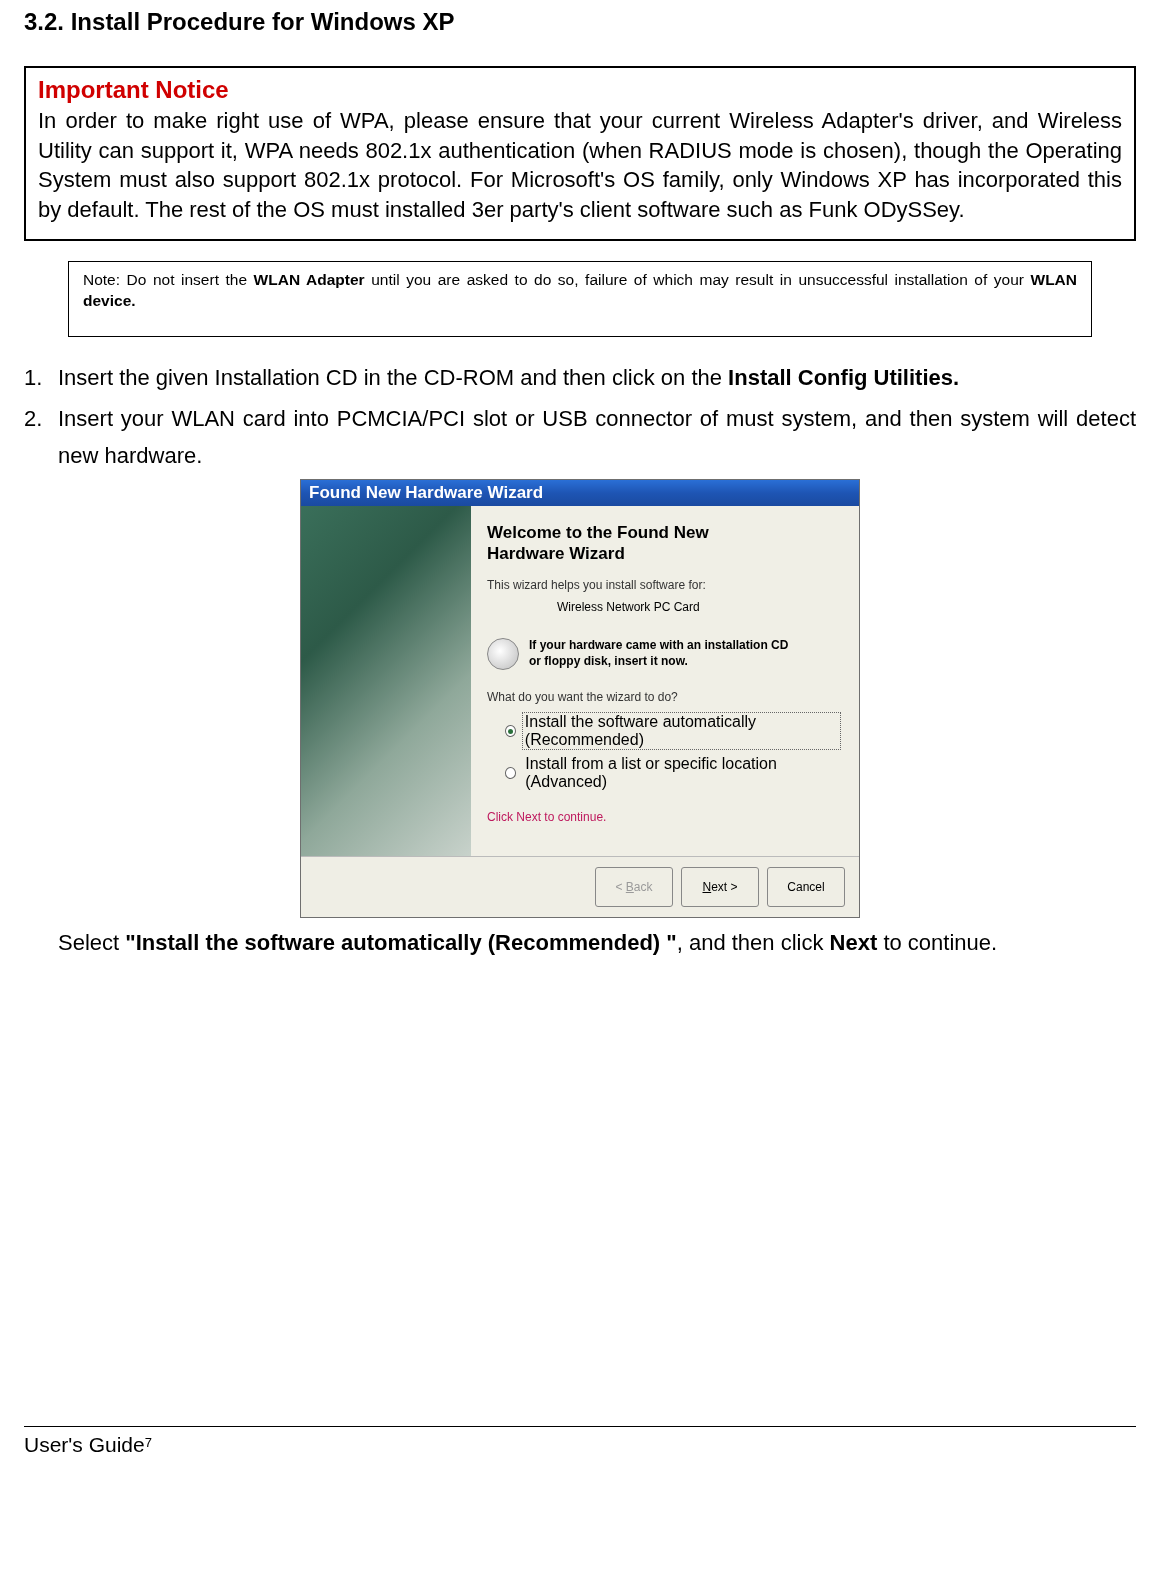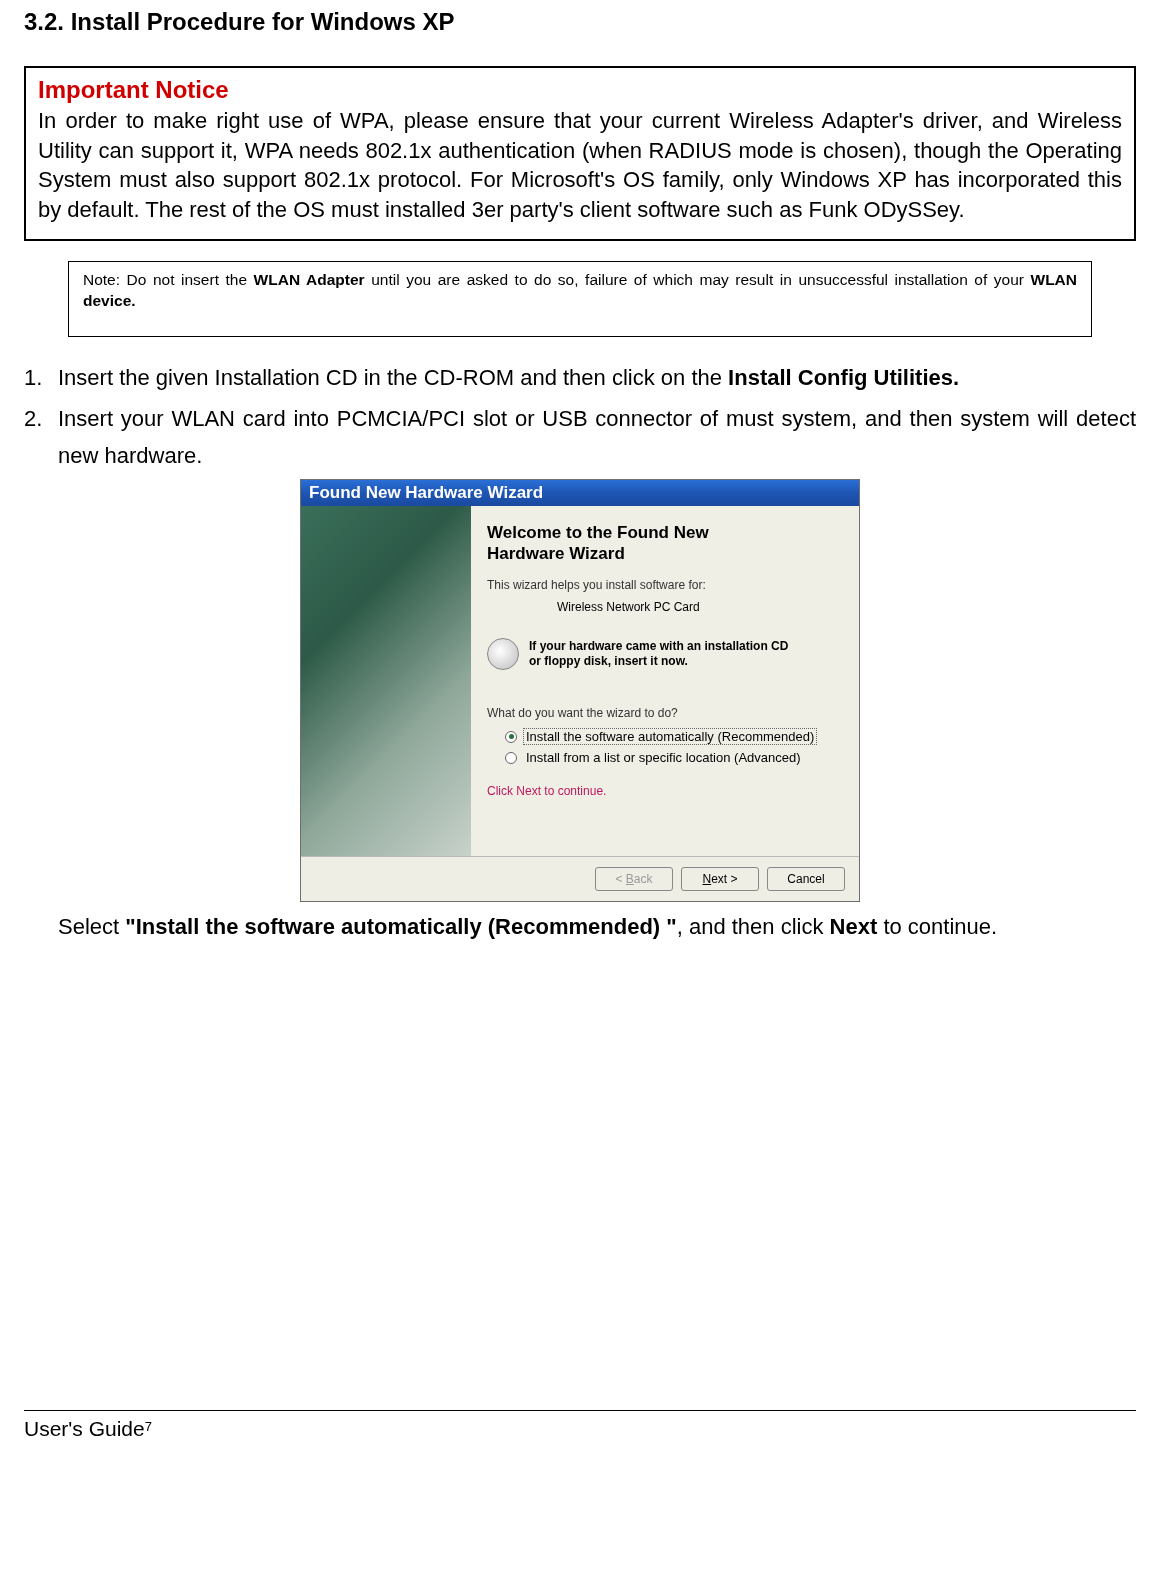--- a/index.html
+++ b/index.html
@@ -91,38 +91,38 @@
       font-size: 17px;
       font-weight: bold;
       color: #000;
       line-height: 1.25;
       margin-bottom: 14px;
     }
     .wizard-p { font-size: 12px; margin-bottom: 8px; color: #333; }
     .wizard-device { margin-left: 70px; font-size: 12px; margin-bottom: 24px; }
     .wizard-icon-row {
       display: flex;
-      align-items: center;
+      align-items: flex-start;
       gap: 10px;
-      margin-bottom: 36px;
+      margin-bottom: 20px;
     }
     .wizard-cd-icon {
       width: 32px; height: 32px;
       border-radius: 50%;
       background: radial-gradient(circle at 40% 40%, #fff, #bcbcbc);
       border: 1px solid #888;
       flex-shrink: 0;
     }
     .wizard-icon-text { font-size: 12px; font-weight: bold; line-height: 1.3; }
     .wizard-radio-group { margin-left: 18px; margin-bottom: 18px; }
     .wizard-radio-row {
       display: flex;
       align-items: center;
       gap: 6px;
-      font-size: 13px;
+      font-size: 16px;
       margin-bottom: 4px;
     }
     .wizard-radio {
       width: 12px; height: 12px;
       border: 1px solid #666;
       border-radius: 50%;
       background: #fff;
       display: inline-flex;
       align-items: center;
       justify-content: center;
@@ -143,21 +143,21 @@
     .wizard-buttons {
       border-top: 1px solid #bbb;
       padding: 10px 14px;
       display: flex;
       justify-content: flex-end;
       gap: 8px;
       background: #efeee5;
     }
     .wizard-btn {
       min-width: 78px;
-      height: 24px;
+      height: 40px;
       background: #efeee5;
       border: 1px solid #888;
       border-radius: 3px;
       font-size: 12px;
       display: inline-flex;
       align-items: center;
       justify-content: center;
       padding: 0 10px;
     }
     .wizard-btn.disabled { color: #9a9a9a; }

